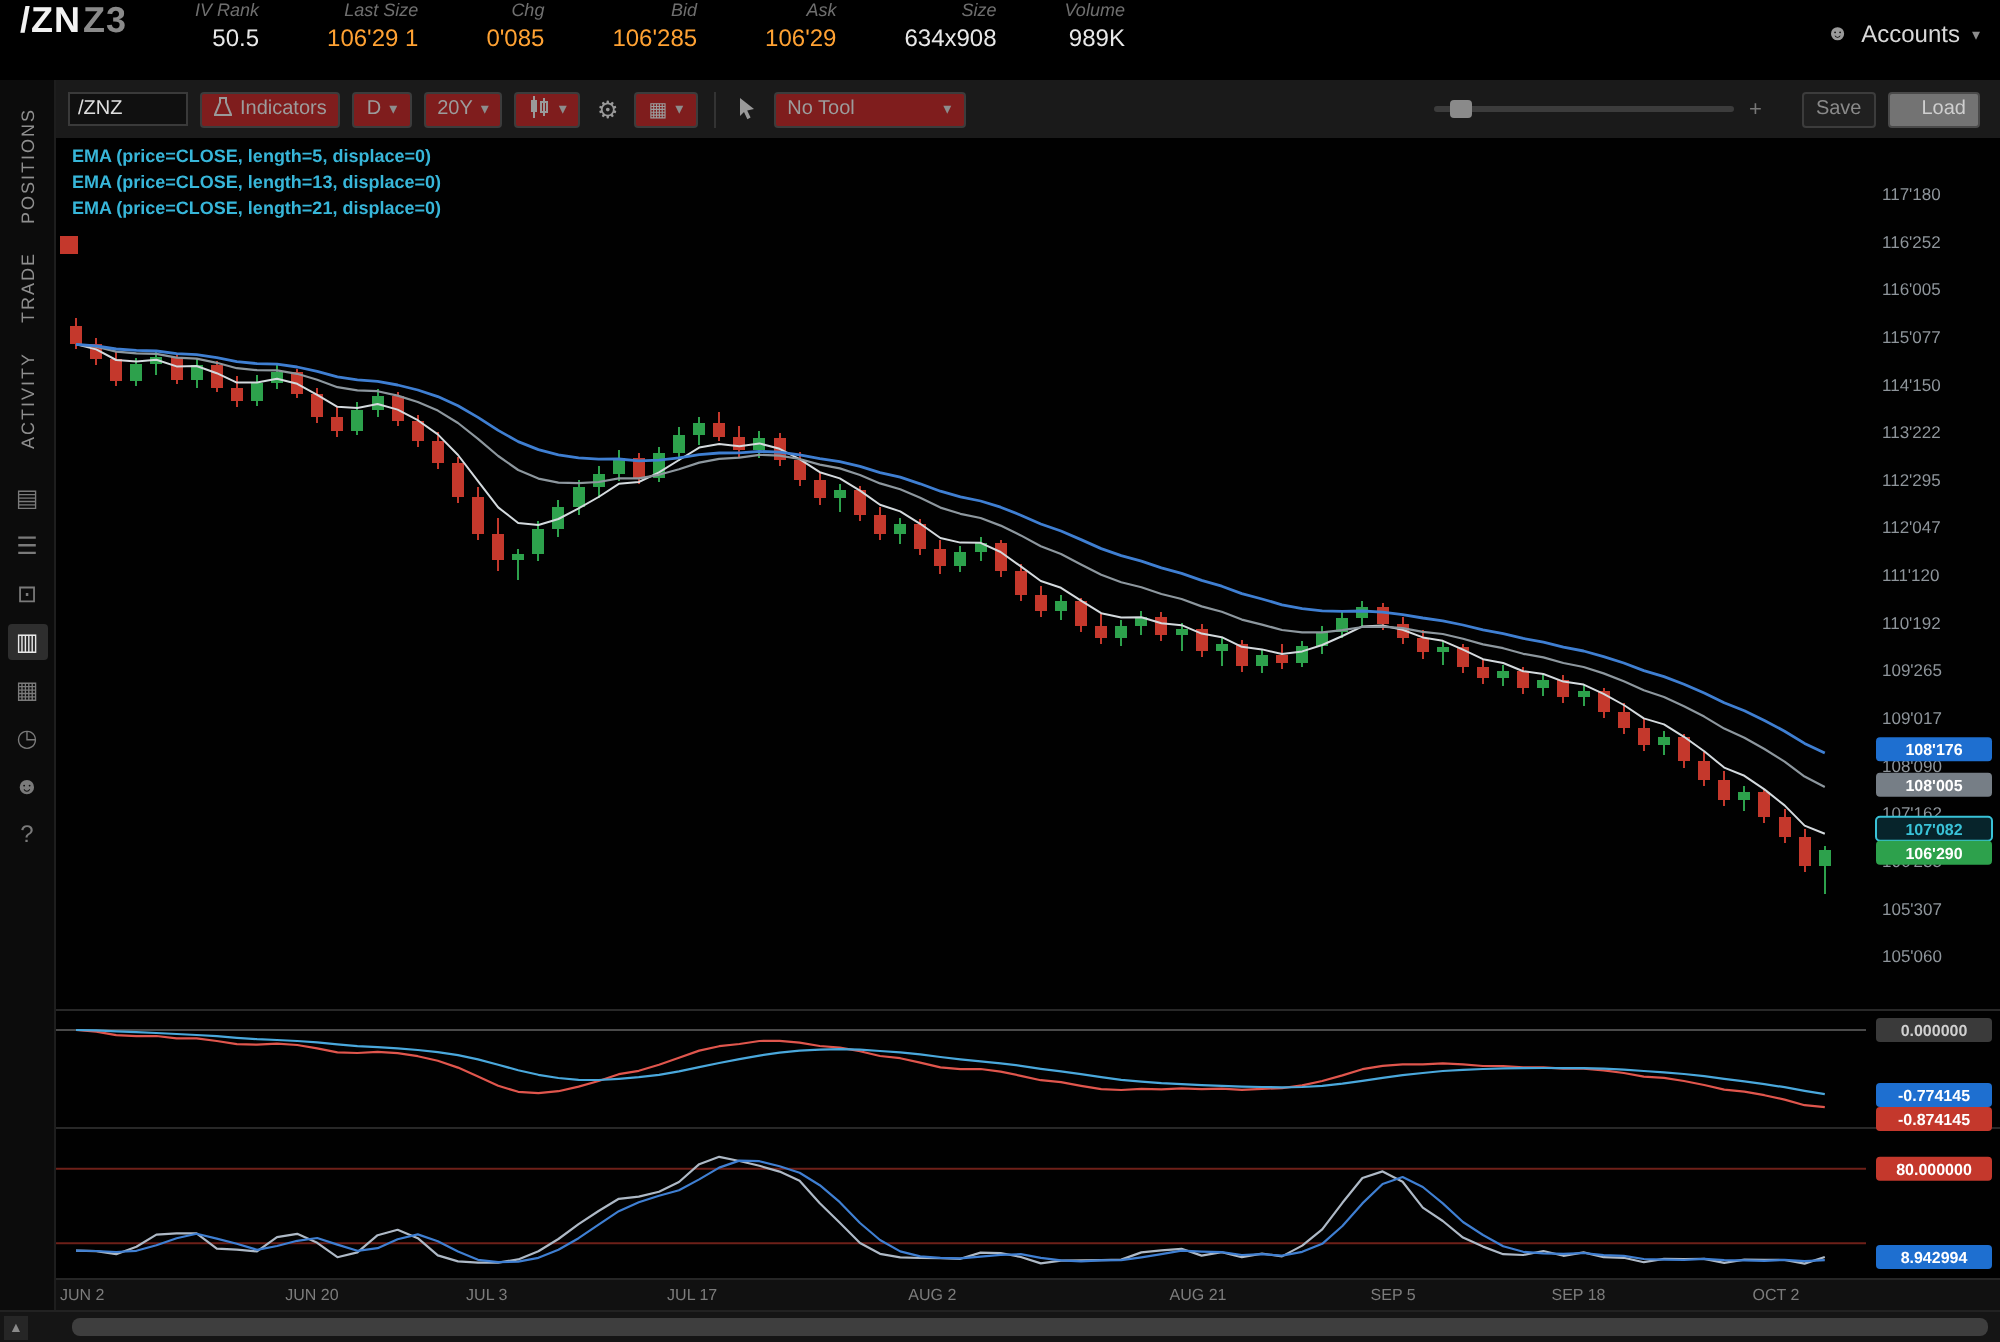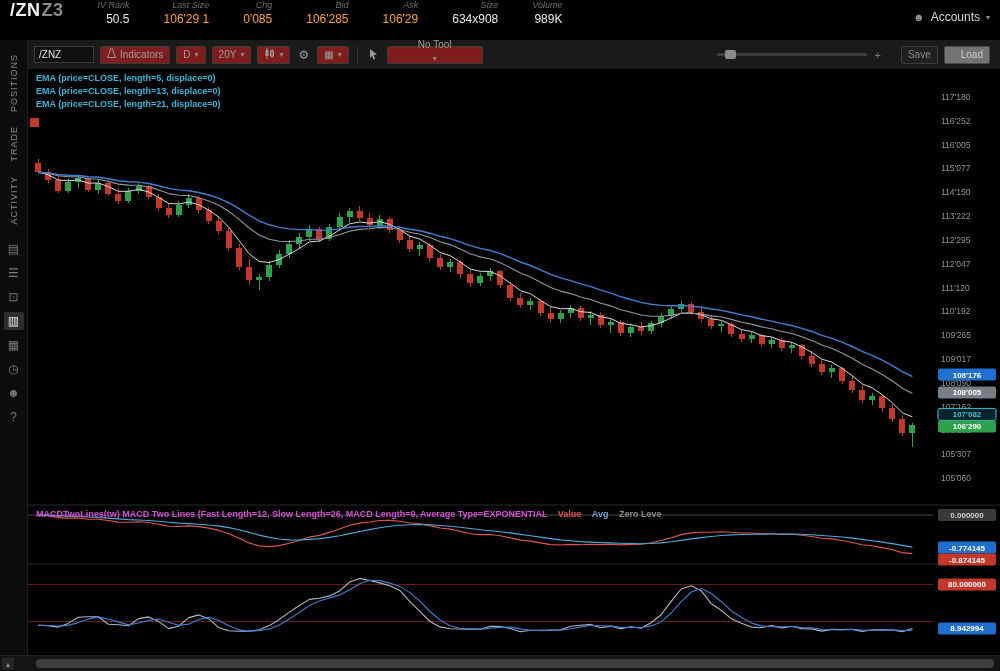--- a/index.html
+++ b/index.html
@@ -150,21 +150,21 @@
     <div class="tb-btn">
       <span>▦</span>
       <span class="caret">▾</span>
     </div>
     <div class="tb-sep"></div>
     <span class="tb-icon">
       <svg width="11" height="12" viewBox="0 0 11 12">
           <polygon points="2,1 9,6.5 5.6,7.2 7.3,10.8 5.7,11.6 4,8 2,10" fill="#9a9a9a"></polygon>
         </svg>
     </span>
-    <div class="tb-btn" style="width:96px;justify-content:flex-end;flex-direction:column;">
+    <div class="tb-btn" style="width:96px;justify-content:space-between;">
       <span>No Tool</span>
       <span class="caret">▾</span>
     </div>
     <div class="zoom-wrap">
       <div class="zoom-track">
         <div class="zoom-handle"></div>
       </div>
       <span class="plus">+</span>
     </div>
     <div class="tb-btn" id="save-btn">
@@ -434,27 +434,32 @@
         </g>
         <g>
           <rect x="910" y="552.45534372" width="58" height="12" rx="2" fill="#1e6fd0"></rect>
           <text x="939" y="561.45534372" text-anchor="middle" class="bdg" fill="#ffffff">8.942994</text>
         </g>
       </svg>
     <div class="olabel ema-l" id="ema-0">EMA (price=CLOSE, length=5, displace=0)</div>
     <div class="olabel ema-l" id="ema-1">EMA (price=CLOSE, length=13, displace=0)</div>
     <div class="olabel ema-l" id="ema-2">EMA (price=CLOSE, length=21, displace=0)</div>
     <div id="redsq"></div>
-    <div class="olabel" id="macd-label">
-      <span class="mag">MACDTwoLines(tw) MACD Two Lines (Fast Length=12, Slow Length=26, MACD Length=9, Average Type=EXPONENTIAL</span>
-      <span class="redt">Value</span>
-      <span class="blut">Avg</span>
-      <span class="gryt">Zero Leve</span>
-    </div>
   </div>
 
+  <div id="time-axis">
+      <span class="tick" style="left: 2px;">JUN 2</span>
+      <span class="tick" style="left: 114.6px;">JUN 20</span>
+      <span class="tick" style="left: 205.05px;">JUL 3</span>
+      <span class="tick" style="left: 305.55px;">JUL 17</span>
+      <span class="tick" style="left: 426.15px;">AUG 2</span>
+      <span class="tick" style="left: 556.8px;">AUG 21</span>
+      <span class="tick" style="left: 657.3px;">SEP 5</span>
+      <span class="tick" style="left: 747.75px;">SEP 18</span>
+      <span class="tick" style="left: 848.25px;">OCT 2</span>
+    </div>
 
   <div id="scrollbar">
     <div id="sb-arrow">▲</div>
     <div id="sb-handle"></div>
   </div>
 
 </div>
 
 </body></html>

